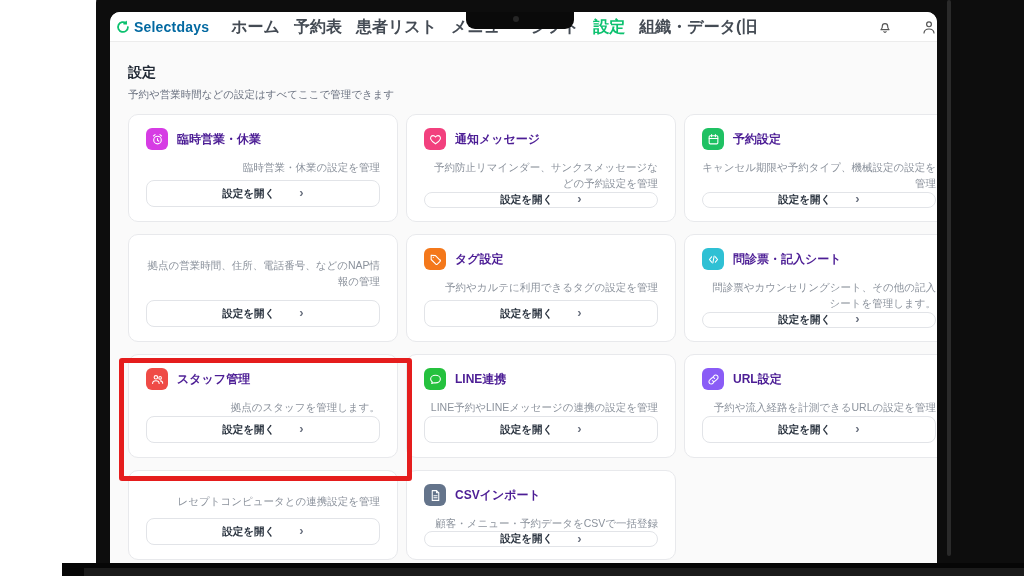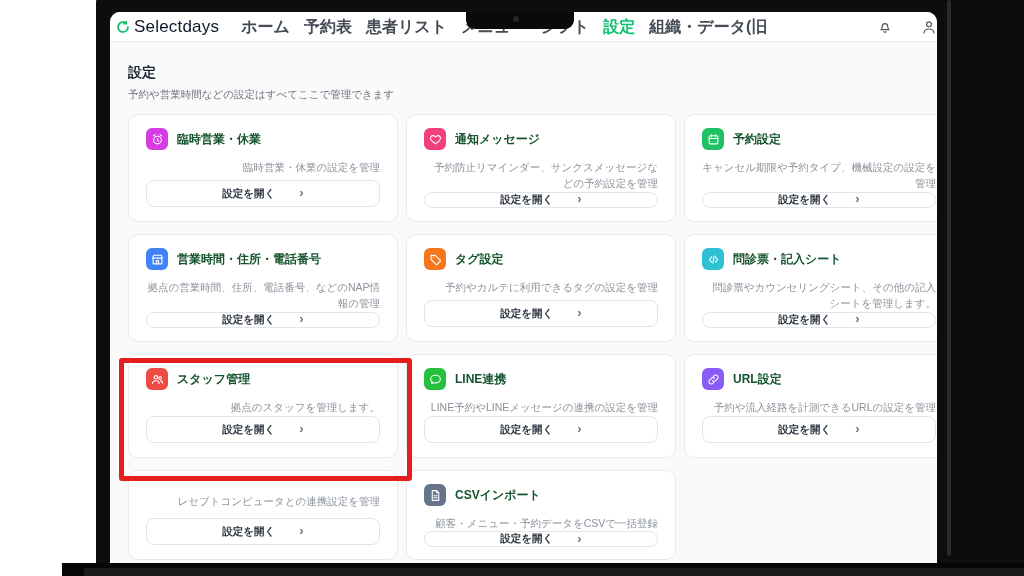--- a/index.html
+++ b/index.html
@@ -21,21 +21,21 @@
             background:#fff; border-radius:10px 10px 0 0; overflow:hidden; }
   .notch { position:absolute; left:466px; top:12px; width:108px; height:17px;
            background:#0a0a0a; border-radius:0 0 9px 9px; z-index:50; }
   .cam { position:absolute; left:47px; top:4px; width:6px; height:6px; border-radius:50%;
          background:#262626; }
   
   .nav { position:relative; height:30px; background:#fff; border-bottom:1px solid #ececec;
          display:flex; align-items:center; padding:0 14px 0 6px; }
   .logo { display:flex; align-items:center; gap:4px; }
   .logo svg { display:block; }
-  .logo-text { color:#0f172a; font-weight:normal; font-size:17px; letter-spacing:.2px; }
+  .logo-text { color:#0369a1; font-weight:bold; font-size:14px; letter-spacing:.2px; }
   .nav-items { display:flex; align-items:center; gap:14px; margin-left:22px; white-space:nowrap; }
   .nav-item { font-size:16px; font-weight:bold; color:#444b54; cursor:pointer;
               position:relative; padding:8px 0 7px 0; }
   .nav-item.active { color:#0cc16f; }
   .nav-item.active::after { content:""; position:absolute; left:0; right:0; bottom:0;
               height:2px; background:#0cc16f; border-radius:1px; }
   .nav-right { margin-left:auto; display:flex; align-items:center; gap:28px; }
   .nav-ico { width:16px; height:16px; color:#555; cursor:pointer; flex:0 0 auto; }
   .nav-ico svg { display:block; }
   .user-ico { margin-right:-14px; }
@@ -46,21 +46,21 @@
   .grid { position:absolute; left:18px; top:72px; display:grid;
           grid-template-columns:270px 270px 270px;
           grid-template-rows:108px 108px 104px 90px;
           gap:12px 8px; }
   .card { background:#fff; border:1px solid #e8e9ec; border-radius:10px;
           padding:13px 17px 14px 17px; display:flex; flex-direction:column; }
   .chead { display:flex; align-items:center; gap:9px; }
   .cicon { width:22px; height:22px; border-radius:6px; display:flex;
            align-items:center; justify-content:center; flex:0 0 auto; }
   .cicon svg { display:block; }
-  .ctitle { font-size:12px; font-weight:bold; color:#14532d; }
+  .ctitle { font-size:12px; font-weight:bold; color:#4c1d95; }
   .cdesc { margin-top:9px; font-size:10.5px; line-height:1.55; color:#8b929c;text-align:right; }
   .cbtn { margin-top:auto; height:27px; background:#fff; border:1px solid #e2e4e8;
           border-radius:8px; display:flex; align-items:center; justify-content:center;
           gap:24px; font-family:inherit; font-size:10.5px; font-weight:bold; color:#2b3440;
           cursor:pointer; }
   .chev { color:#6b7280; font-size:13px; font-weight:bold; line-height:1; transform:translateY(-1px); }
   
   .hl-box { position:absolute; left:9px; top:316px; width:293px; height:123px;
             border:5px solid #e51d1d; border-radius:3px; z-index:40; pointer-events:none; }
 </style>
@@ -160,30 +160,20 @@
           <span class="ctitle">予約設定</span>
         </div>
         <div class="cdesc">キャンセル期限や予約タイプ、機械設定の設定を管理</div>
         <button class="cbtn">
           <span>設定を開く</span>
           <span class="chev">›</span>
         </button>
       </div>
 
       <div class="card">
-        <div class="chead">
-          <span class="cicon" style="background-color: rgb(63, 131, 247);">
-            <svg width="13" height="13" viewBox="0 0 24 24" fill="none" stroke="#fff" stroke-width="2" stroke-linecap="round" stroke-linejoin="round">
-              <path d="M4 10v10h16V10"></path>
-                <path d="M3 9.5 5 4h14l2 5.5z"></path>
-                <path d="M10 20v-6h4v6"></path>
-            </svg>
-            </span>
-          <span class="ctitle">営業時間・住所・電話番号</span>
-        </div>
         <div class="cdesc">拠点の営業時間、住所、電話番号、などのNAP情報の管理</div>
         <button class="cbtn">
           <span>設定を開く</span>
           <span class="chev">›</span>
         </button>
       </div>
 
       <div class="card">
         <div class="chead">
           <span class="cicon" style="background-color: rgb(244, 120, 27);">

